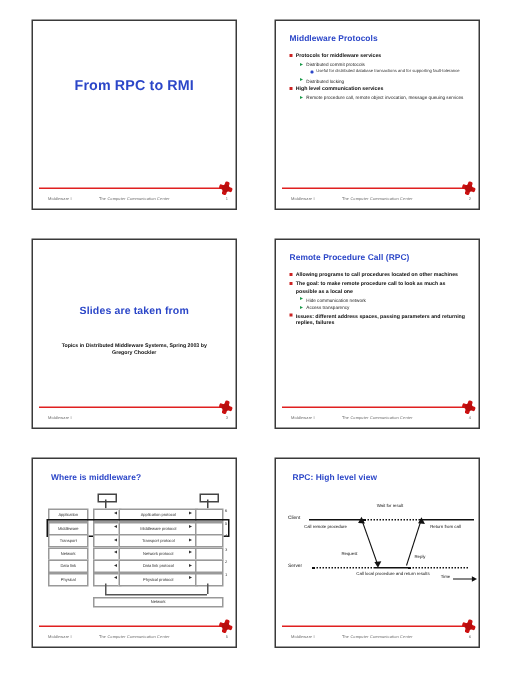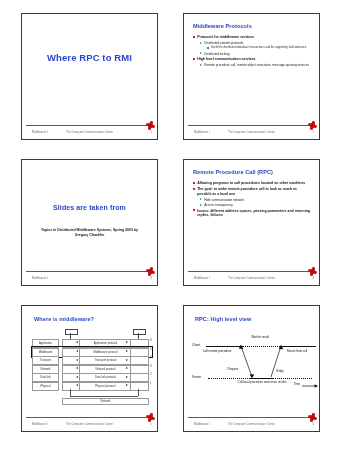--- a/index.html
+++ b/index.html
@@ -105,21 +105,21 @@
   .axline{position:absolute;height:1px;background:#111;}
   .axdash{position:absolute;height:0;border-top:.8px dotted #111;}
   .note{position:absolute;font-size:2.9px;color:#111;line-height:1.25;text-align:center;}
 </style>
 </head>
 <body>
 
 <div class="handout">
 
   <div class="slide s1">
-    <div class="ctr-title">Where RPC to RMI</div>
+    <div class="ctr-title">From RPC to RMI</div>
     <div class="rule"></div>
     <div class="logo">
         <i class="a"></i>
         <i class="b"></i>
         <i class="c"></i>
       </div>
     <div class="footer">
       <span class="f1">Middleware I</span>
       <span class="f2">The Computer Communication Center</span>
       <span class="f3">1</span>

